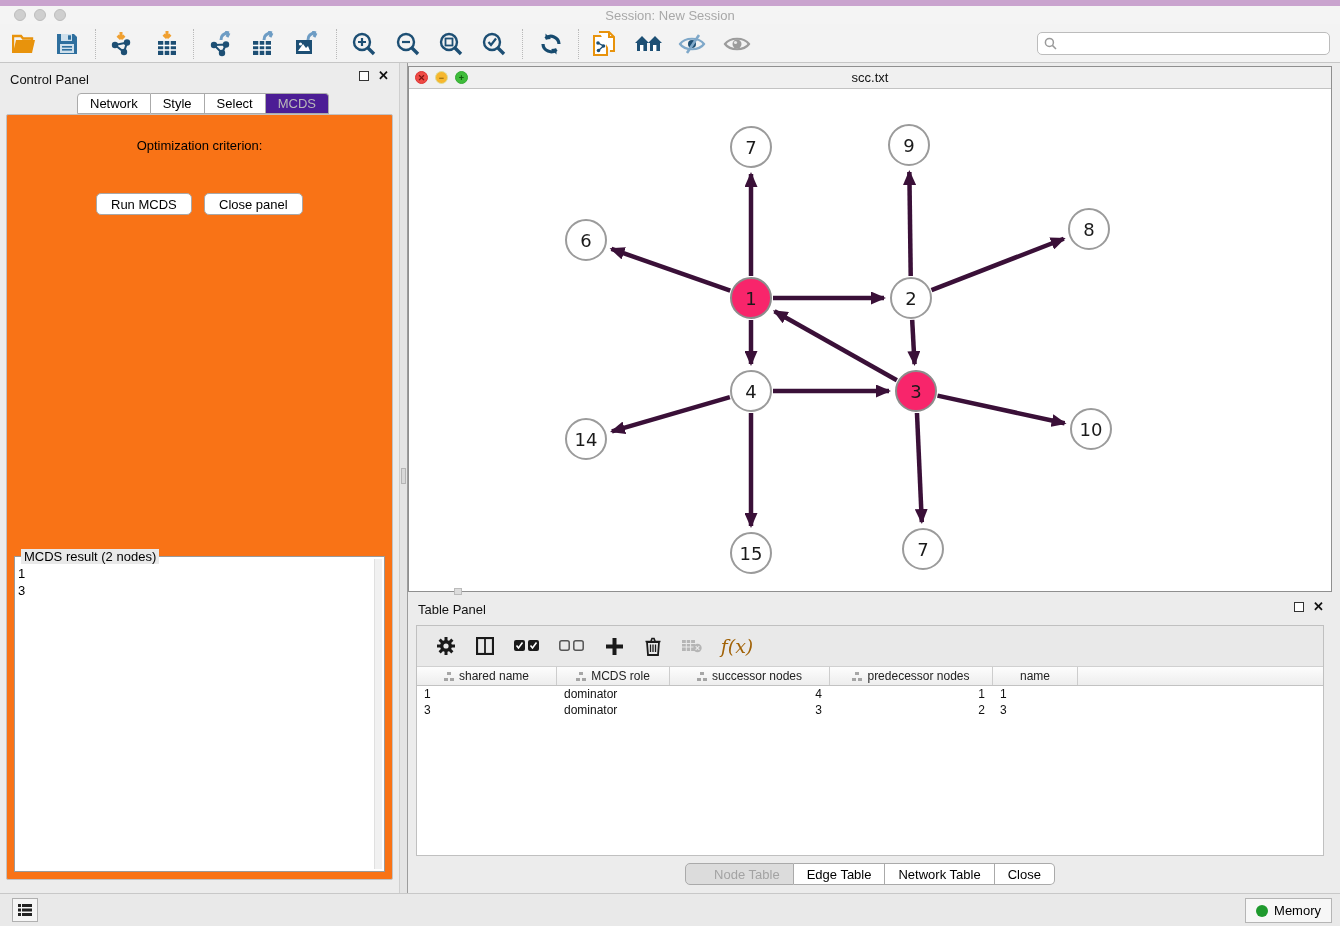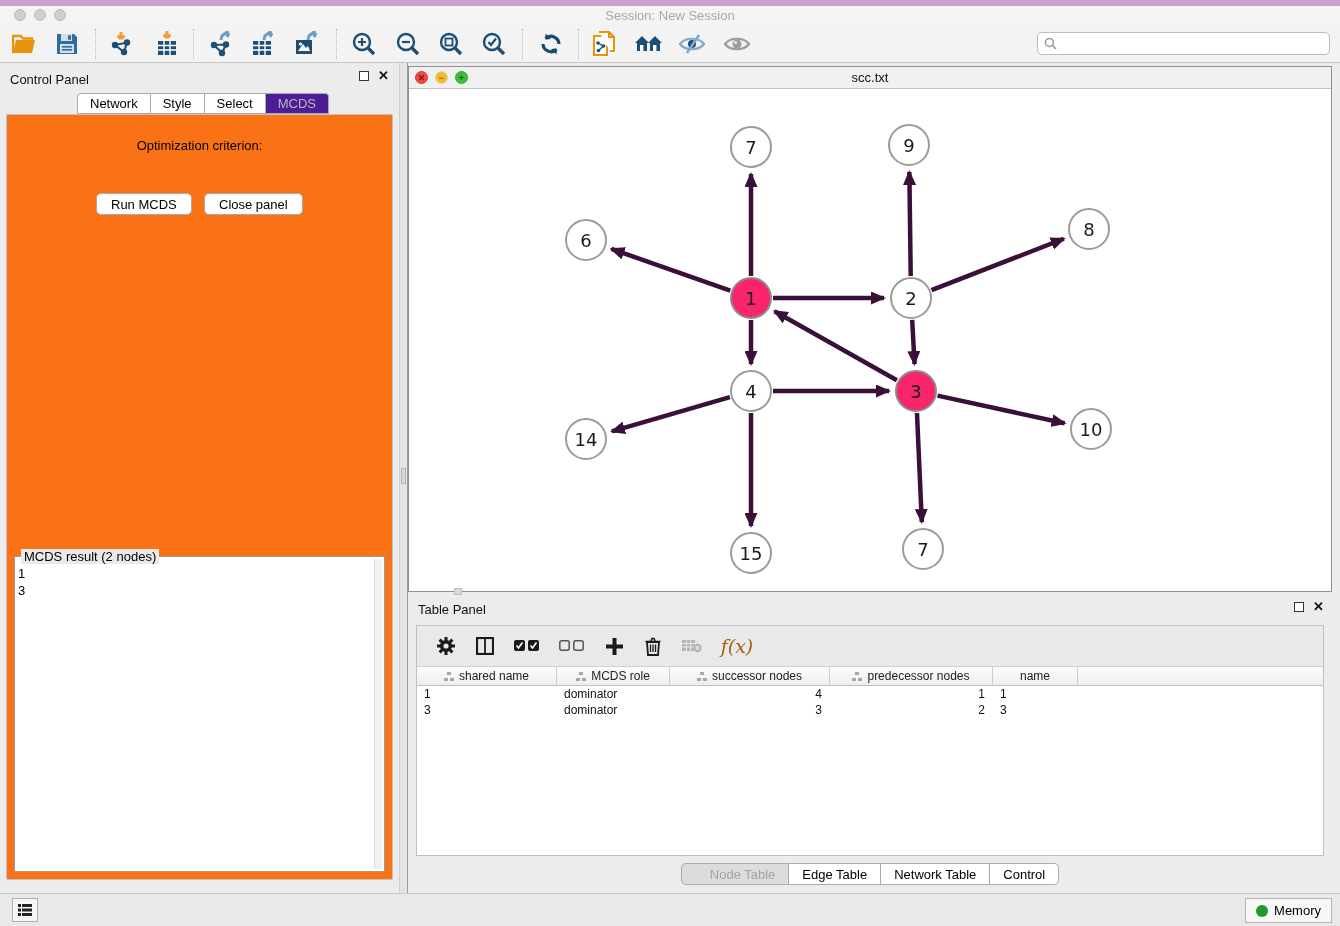--- a/index.html
+++ b/index.html
@@ -433,21 +433,21 @@
                 <div class="td num" style="width: 163px;">2</div>
                 <div class="td" style="width: 85px;">3</div>
               </div>
             </div>
         </div>
       </div>
       <div class="tp-tabs">
         <div class="tp-tab sel">Node Table</div>
         <div class="tp-tab">Edge Table</div>
         <div class="tp-tab">Network Table</div>
-        <div class="tp-tab">Control</div>
+        <div class="tp-tab">Close</div>
       </div>
     </div>
   </div>
 
   <div class="statusbar">
     <div class="status-list-btn">
         <span class="list-glyph"></span>
       </div>
     <div class="memory-btn">
       <span class="mem-dot"></span>

